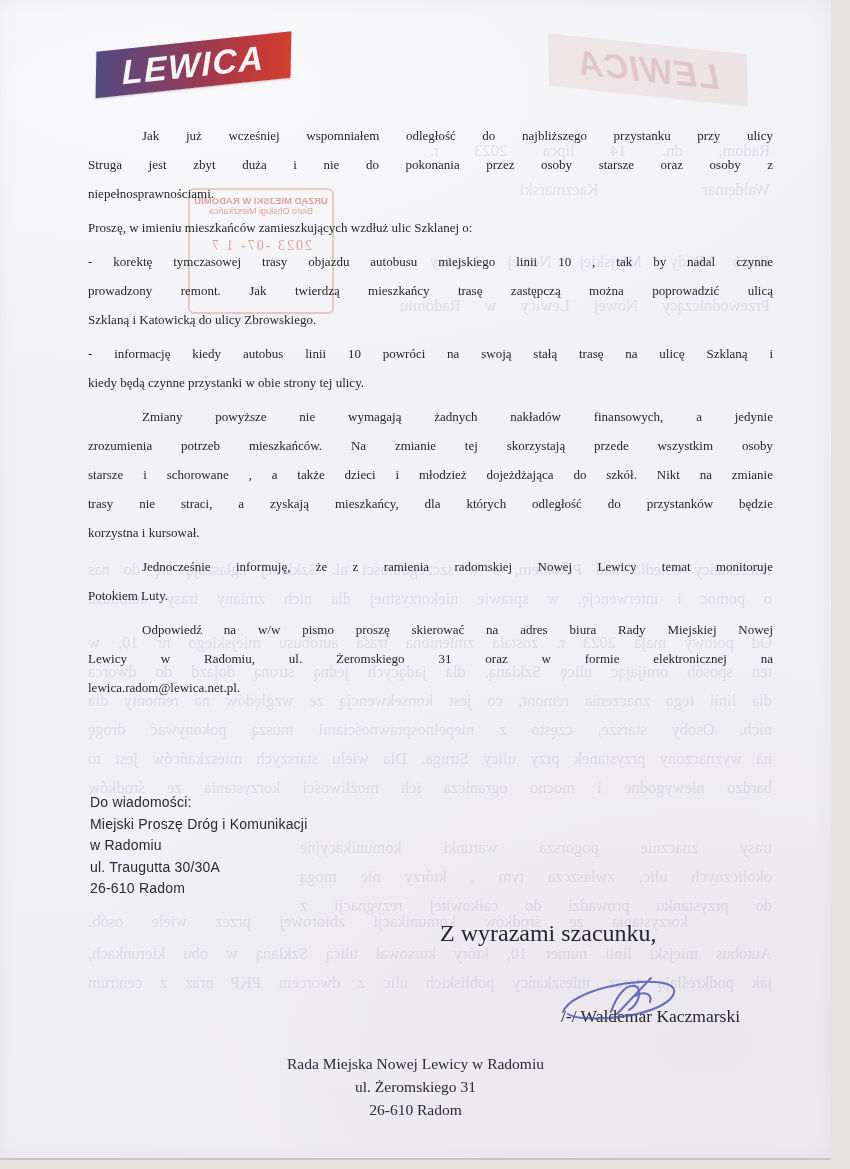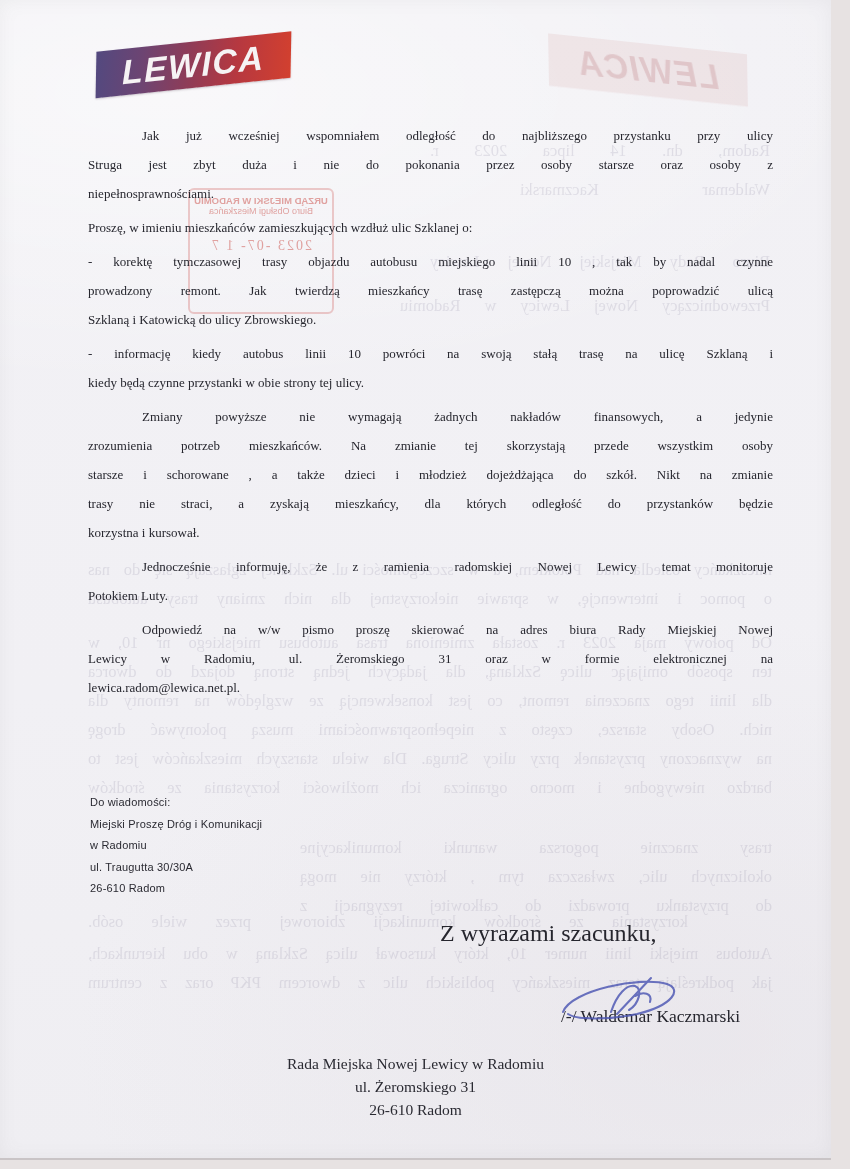--- a/index.html
+++ b/index.html
@@ -47,21 +47,21 @@
   }
   .para{margin:5px 0 0 0;}
   .para:first-child{margin-top:0;}
   .line{text-align:justify;text-align-last:justify;white-space:normal;}
   .line.first-indent{padding-left:54px;}
   .line.last{text-align-last:left;}
   
   .cc{
     position:absolute;left:90px;top:792px;z-index:3;
     font-family:"Liberation Sans", sans-serif;
-    font-size:11px;line-height:21.5px;color:#2a2a32;letter-spacing:.2px;
+    font-size:14px;line-height:21.5px;color:#2a2a32;letter-spacing:.2px;
   }
   
   .salutation{
     position:absolute;left:440px;top:920px;width:300px;text-align:left;z-index:3;
     font-size:24px;color:#26262e;
   }
   .sig-svg{position:absolute;left:553px;top:972px;z-index:4;}
   .sig-name{
     position:absolute;left:440px;top:1006px;width:300px;text-align:right;z-index:3;
     font-size:17.5px;color:#26262e;

